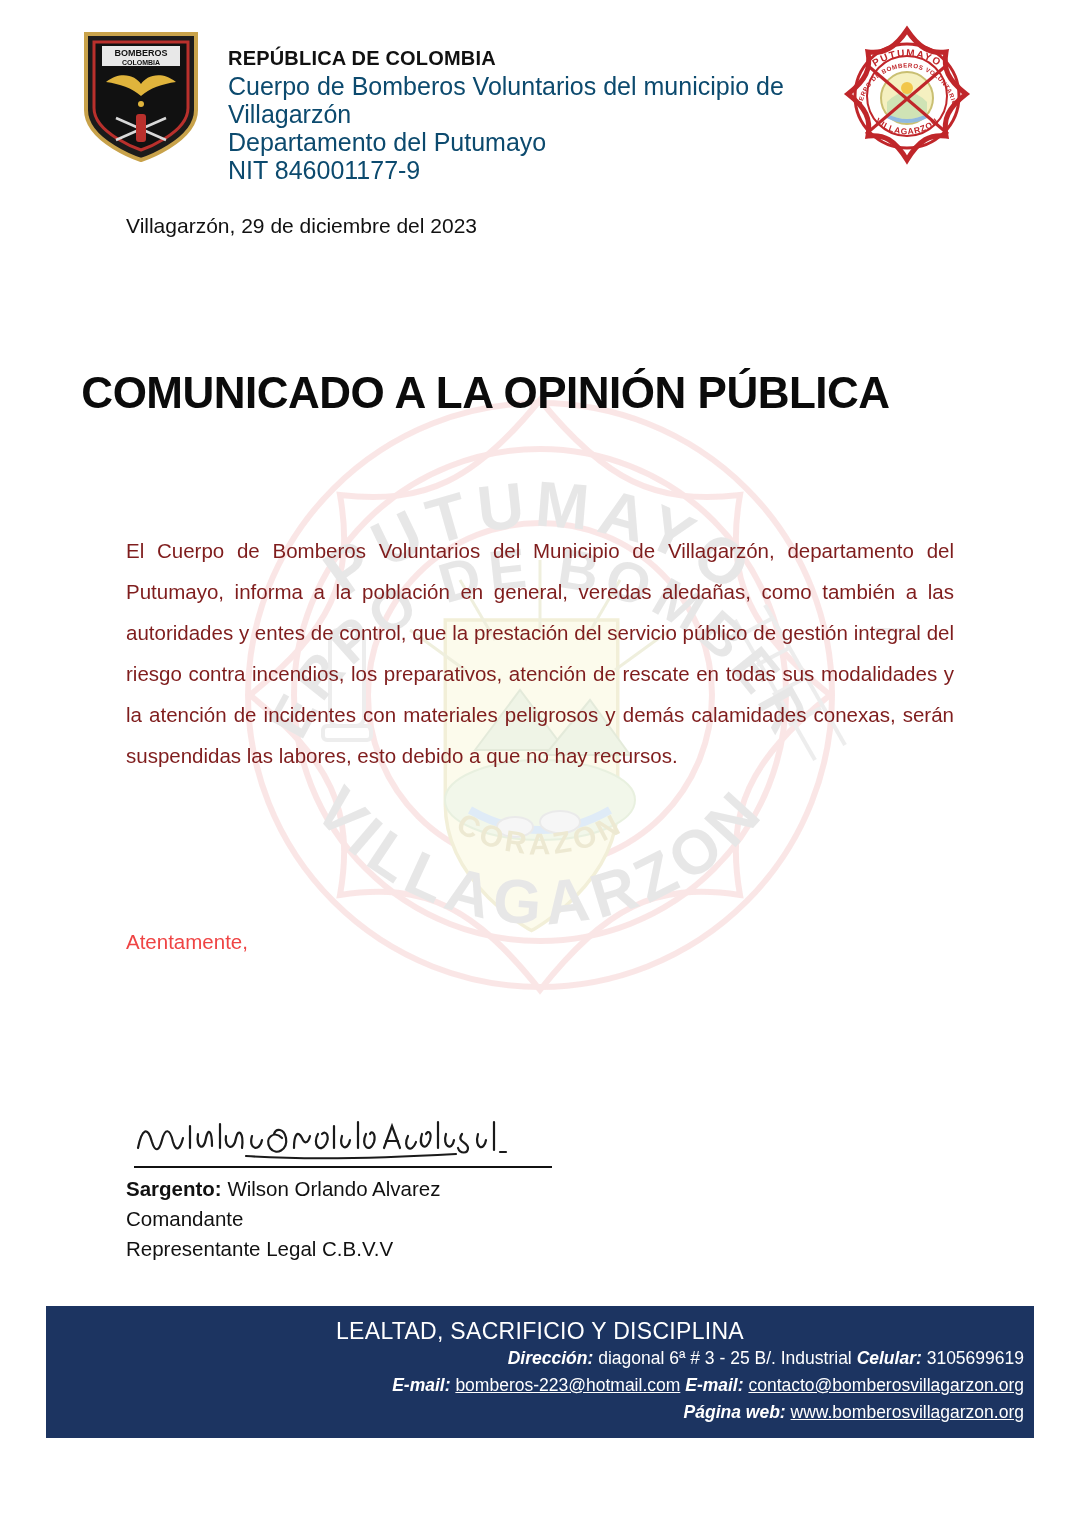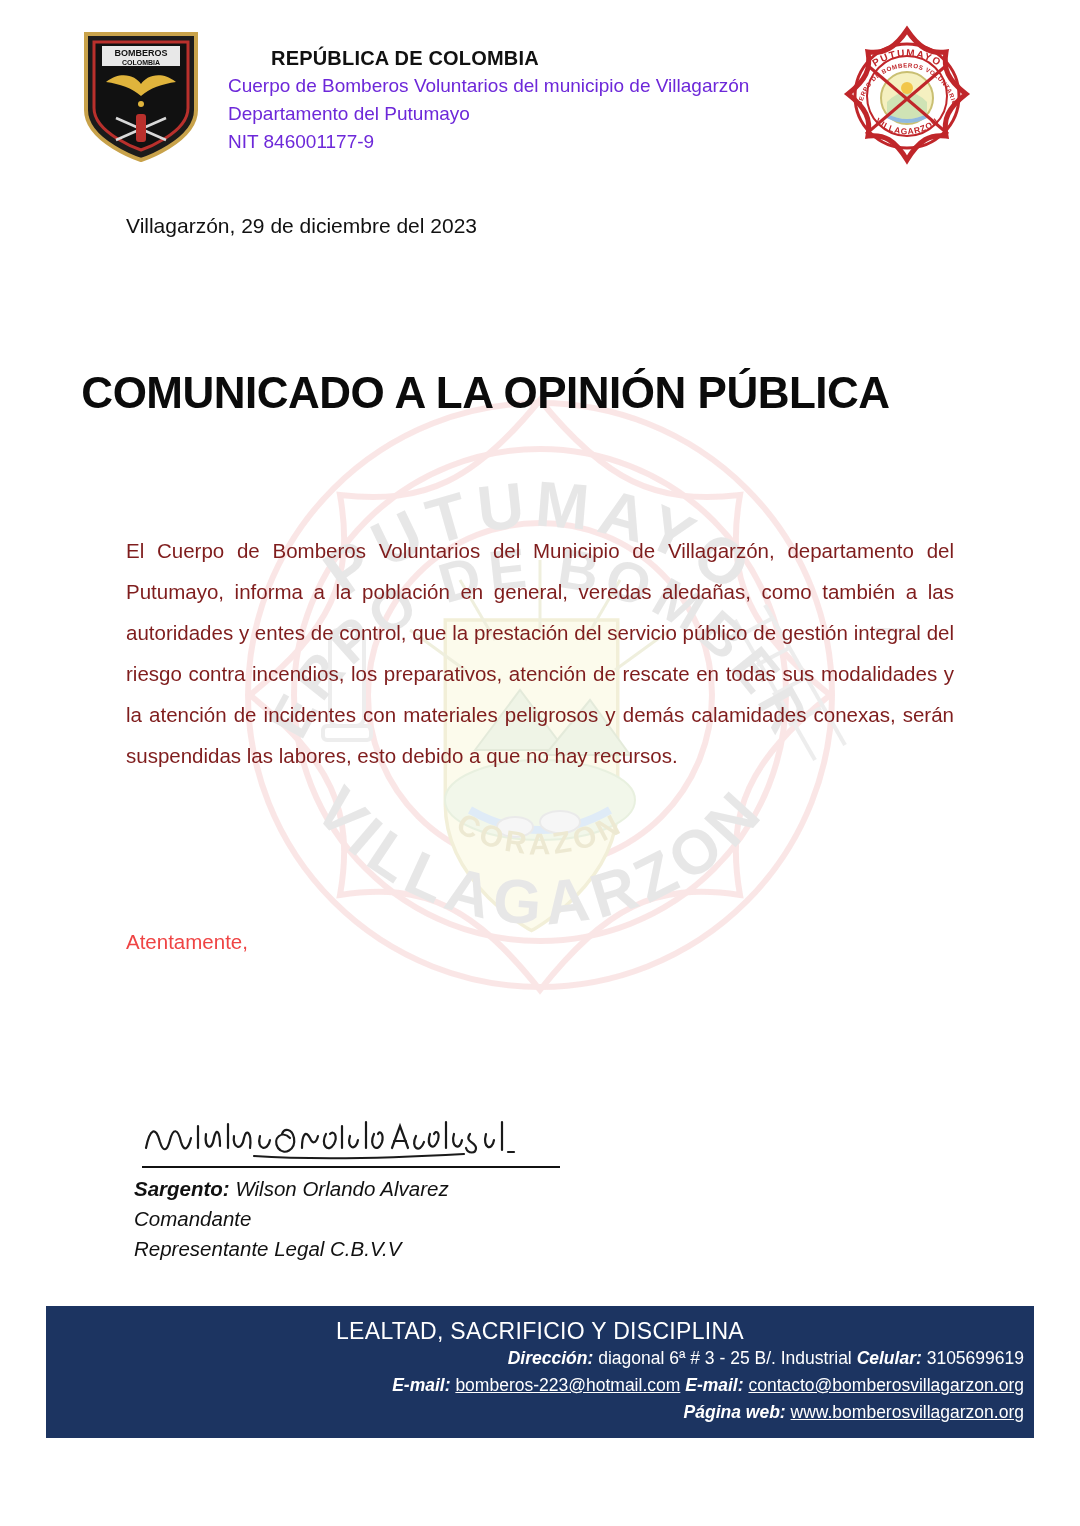--- a/index.html
+++ b/index.html
@@ -52,26 +52,25 @@
     position: absolute;
     left: 228px; top: 44px;
     width: 600px;
   }
   .header-text .l1 {
     font-size: 20px;
     font-weight: bold;
     letter-spacing: 0.2px;
     line-height: 28px;
     color: #111;
-    margin-left: 43px;
   }
   .header-text .l2, .header-text .l3, .header-text .l4 {
-    font-size: 19px;
+    font-size: 25px;
     line-height: 28px;
-    color: #6d28d9;
+    color: #0c4a6e;
   }
 
   
   .date-line {
     position: absolute;
     left: 126px; top: 214px;
     font-size: 21px;
     color: #111;
     z-index: 2;
   }
@@ -101,24 +100,23 @@
     position: absolute;
     left: 126px; top: 930px;
     font-size: 20.5px;
     color: #ef4444;
     z-index: 2;
   }
 
   
   .signature-block {
     position: absolute;
-    left: 134px; top: 1108px;
+    left: 126px; top: 1108px;
     width: 520px;
     z-index: 2;
-    font-style: italic;
   }
   .signature-img {
     width: 420px;
     height: 58px;
     display: block;
   }
   .signature-rule {
     width: 418px;
     height: 2px;
     background: #111;

